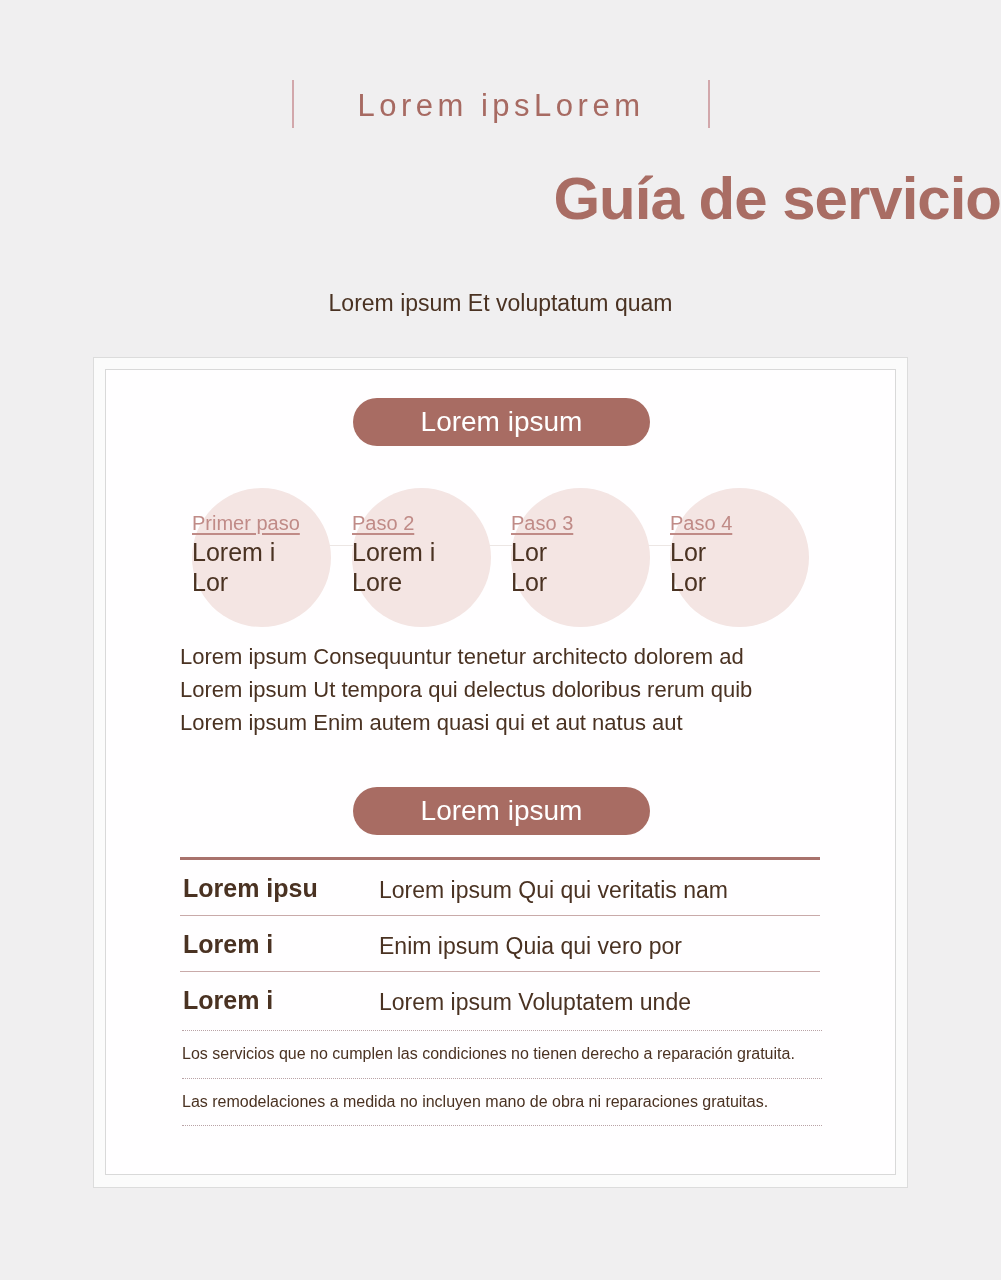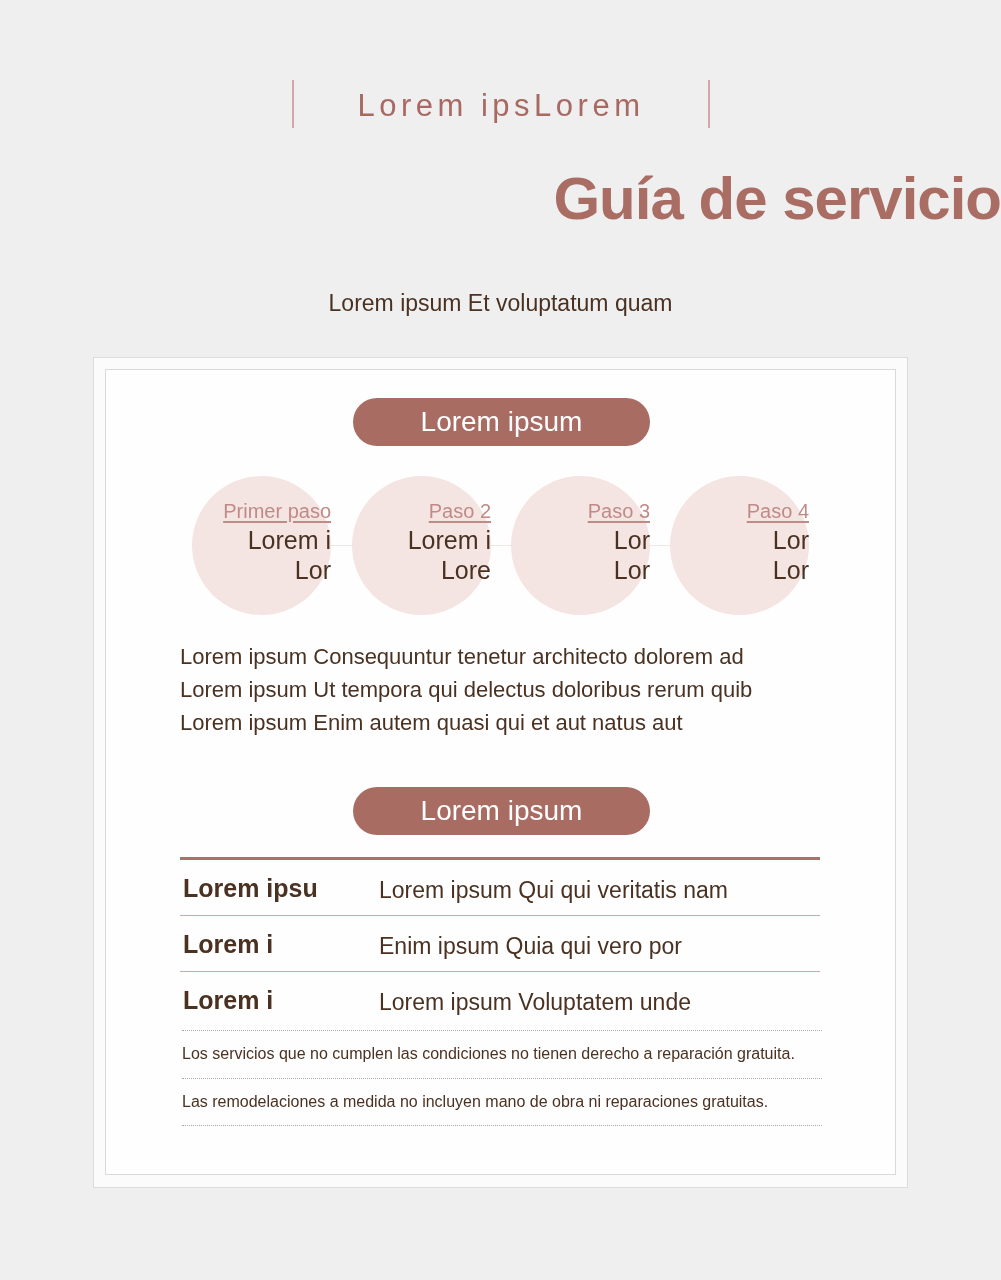--- a/index.html
+++ b/index.html
@@ -17,21 +17,21 @@
 
     .outer { position: absolute; top: 357px; left: 93px; width: 815px; height: 831px; background: #fbfbfb; border: 1px solid #dcdcdc; }
     .inner { position: absolute; top: 11px; left: 11px; width: 791px; height: 806px; background: #fffeff; border: 1px solid #d9d9d9; }
 
     .pill { position: absolute; left: 247px; width: 297px; height: 48px; border-radius: 24px; background: #a86c63; color: #ffffff; font-size: 28px; text-align: center; line-height: 48px; }
     .pill.p1 { top: 28px; }
     .pill.p2 { top: 417px; }
 
     .steps { position: absolute; top: 106px; left: 86px; width: 618px; height: 140px; }
     .steps .connector { position: absolute; top: 69px; left: 60px; right: 60px; height: 1px; background: #ece6e4; }
-    .step { position: absolute; top: 0; width: 139px; height: 139px; border-radius: 50%; background: #f4e5e3; text-align: right; }
+    .step { position: absolute; top: 12px; width: 139px; height: 139px; border-radius: 50%; background: #f4e5e3; text-align: left; }
     .step .lbl { display: inline-block; margin-top: 24px; font-size: 20px; color: #c08b87; text-decoration: underline; text-underline-offset: 3px; }
     .step .l1, .step .l2 { font-size: 25px; color: #4a3222; line-height: 30px; }
     .step .l1 { margin-top: 2px; }
 
     .desc { position: absolute; top: 270px; left: 74px; width: 660px; font-size: 22px; line-height: 33px; color: #4a3222; }
 
     .table { position: absolute; top: 487px; left: 74px; width: 640px; }
     .table .topline { height: 3px; background: #a8726c; }
     .row { position: relative; height: 56px; border-bottom: 1px solid #c9aaa9; }
     .row:last-of-type { border-bottom: none; }

